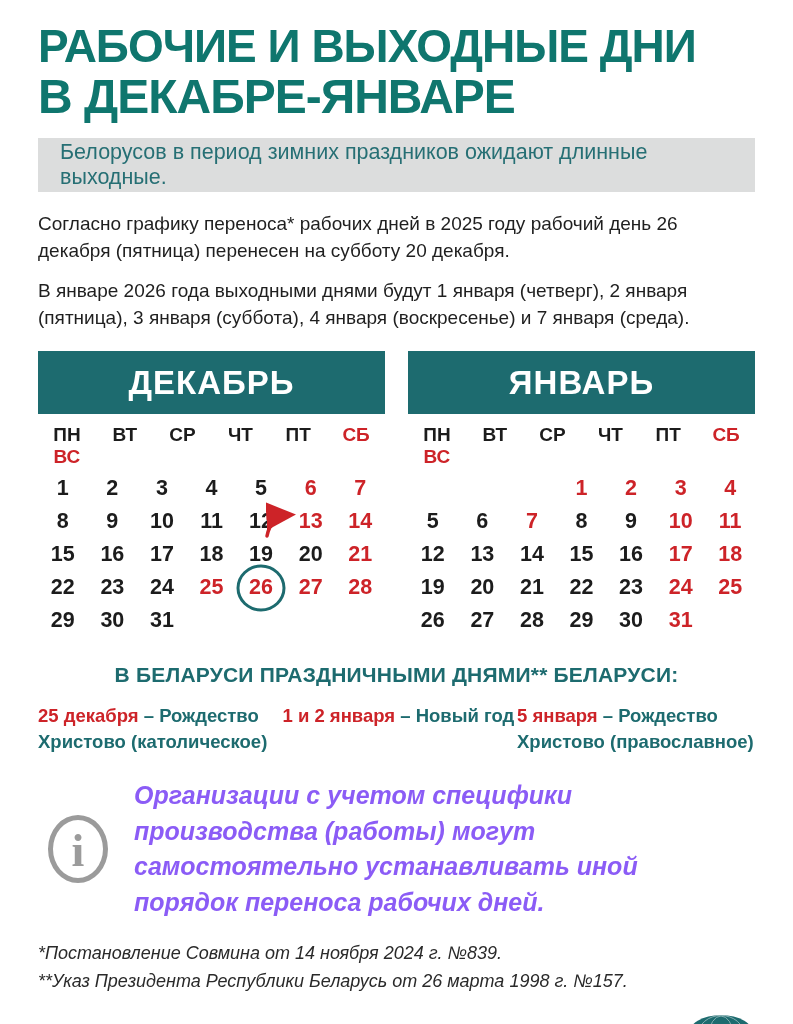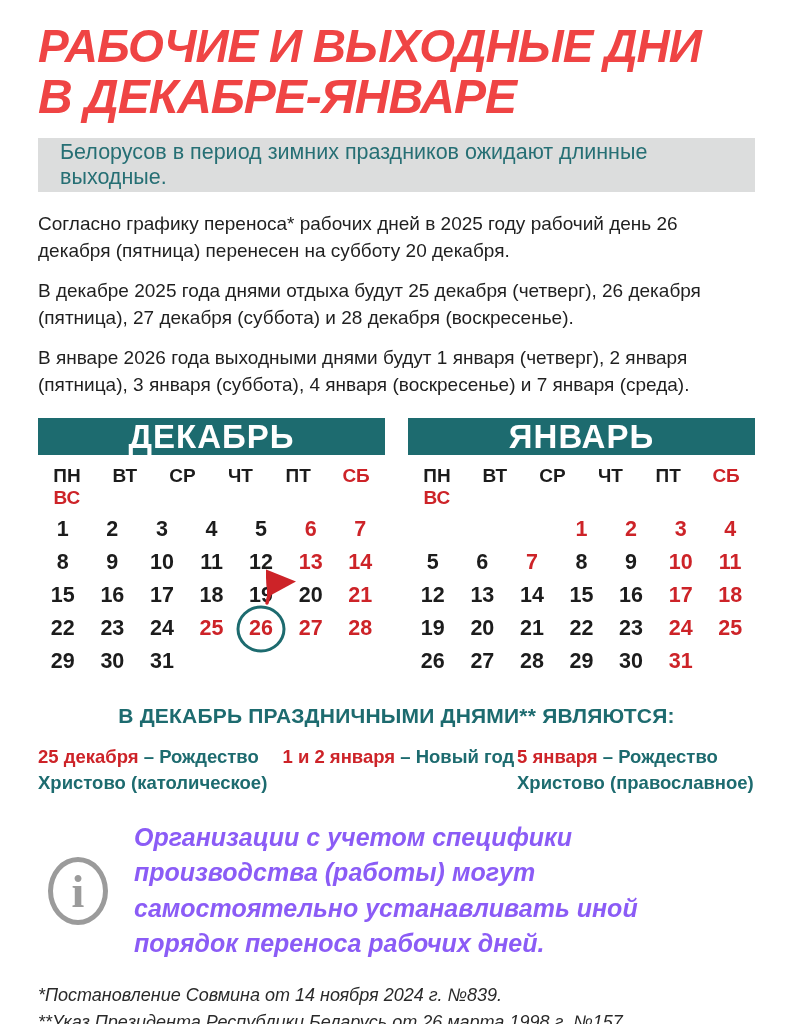--- a/index.html
+++ b/index.html
@@ -1,32 +1,32 @@
 <!DOCTYPE html>
 <html><head>
 <meta charset="utf-8">
 <style>
   * { margin:0; padding:0; box-sizing:border-box; }
   html,body { background:#ffffff; }
   body { width:793px; height:1024px; font-family:"Liberation Sans",sans-serif; overflow:hidden; }
   .page { position:relative; width:793px; height:1024px; padding:22px 38px 0 38px; background:#fff; }
 
-  .title { color:#ef4444; font-weight:bold;font-style:italic; }
+  .title { color:#0f766e; font-weight:bold; }
   .t1 { font-size:46px; line-height:1.08; letter-spacing:-1px; }
   .t2 { font-size:48px; line-height:1.06; letter-spacing:-1px; }
 
   .subtitle-box { margin-top:15px; background:#dcdddd; height:54px; display:flex; align-items:center; padding:18px 22px; }
   .subtitle-box span { color:#266f74; font-size:21.5px; }
 
   .paras { margin-top:18px; }
   .paras p { font-size:19px; line-height:1.43; color:#1f1f1f; margin-bottom:13px; max-width:717px; }
 
   .cals { display:flex; justify-content:space-between; margin-top:20px; }
   .cal { width:347px; position:relative; }
-  .cal-head { background:#1d6b6f; color:#fff; height:37px; display:flex; align-items:center; justify-content:center;
+  .cal-head { background:#1d6b6f; color:#fff; height:63px; display:flex; align-items:center; justify-content:center;
               font-size:33px; font-weight:bold; letter-spacing:1px; }
   .wd-row { display:grid; grid-template-columns:repeat(6,1fr); margin-top:10px; }
   .wd { text-align:center; font-weight:bold; font-size:19px; color:#1c1c1c; height:22px; line-height:22px; }
   .days { display:grid; grid-template-columns:repeat(7,1fr); grid-auto-rows:33px; margin-top:4px; }
   .day { position:relative; display:flex; align-items:center; justify-content:center;
          font-size:21.5px; font-weight:bold; color:#1c1c1c; }
   .red { color:#cd2328; }
   .day.circled::after { content:""; position:absolute; left:50%; top:50%; transform:translate(-50%,-50%);
          width:43px; height:41px; border:3px solid #1d6b6f; border-radius:50%; }
   .arrow-svg { position:absolute; left:0; top:0; pointer-events:none; }
@@ -61,21 +61,20 @@
     <div class="t1">РАБОЧИЕ И ВЫХОДНЫЕ ДНИ</div>
     <div class="t2">В ДЕКАБРЕ-ЯНВАРЕ</div>
   </div>
 
   <div class="subtitle-box">
     <span>Белорусов в период зимних праздников ожидают длинные выходные.</span>
   </div>
 
   <div class="paras">
     <p>Согласно графику переноса* рабочих дней в 2025 году рабочий день 26 декабря (пятница) перенесен на субботу 20 декабря.</p>
-    <p>В декабре 2025 года днями отдыха будут 25 декабря (четверг), 26 декабря (пятница), 27 декабря (суббота) и 28 декабря (воскресенье).</p>
     <p>В январе 2026 года выходными днями будут 1 января (четверг), 2 января (пятница), 3 января (суббота), 4 января (воскресенье) и 7 января (среда).</p>
   </div>
 
   <div class="cals">
 
     <div class="cal">
       <div class="cal-head">ДЕКАБРЬ</div>
       <div class="wd-row">
           <div class="wd">ПН</div>
           <div class="wd">ВТ</div>
@@ -172,21 +171,21 @@
           <div class="day">27</div>
           <div class="day">28</div>
           <div class="day">29</div>
           <div class="day">30</div>
           <div class="day red">31</div>
         </div>
     </div>
 
   </div>
 
-  <div class="hol-head">В ДЕКАБРЬ ПРАЗДНИЧНЫМИ ДНЯМИ** ЯВЛЯЮТСЯ:</div>
+  <div class="hol-head">В БЕЛАРУСИ ПРАЗДНИЧНЫМИ ДНЯМИ** БЕЛАРУСИ:</div>
 
   <div class="hols">
     <div class="hol">
       <span class="hd">25 декабря</span>
       <span class="hn">– Рождество Христово (католическое)</span>
     </div>
     <div class="hol">
       <span class="hd">1 и 2 января</span>
       <span class="hn">– Новый год</span>
     </div>

